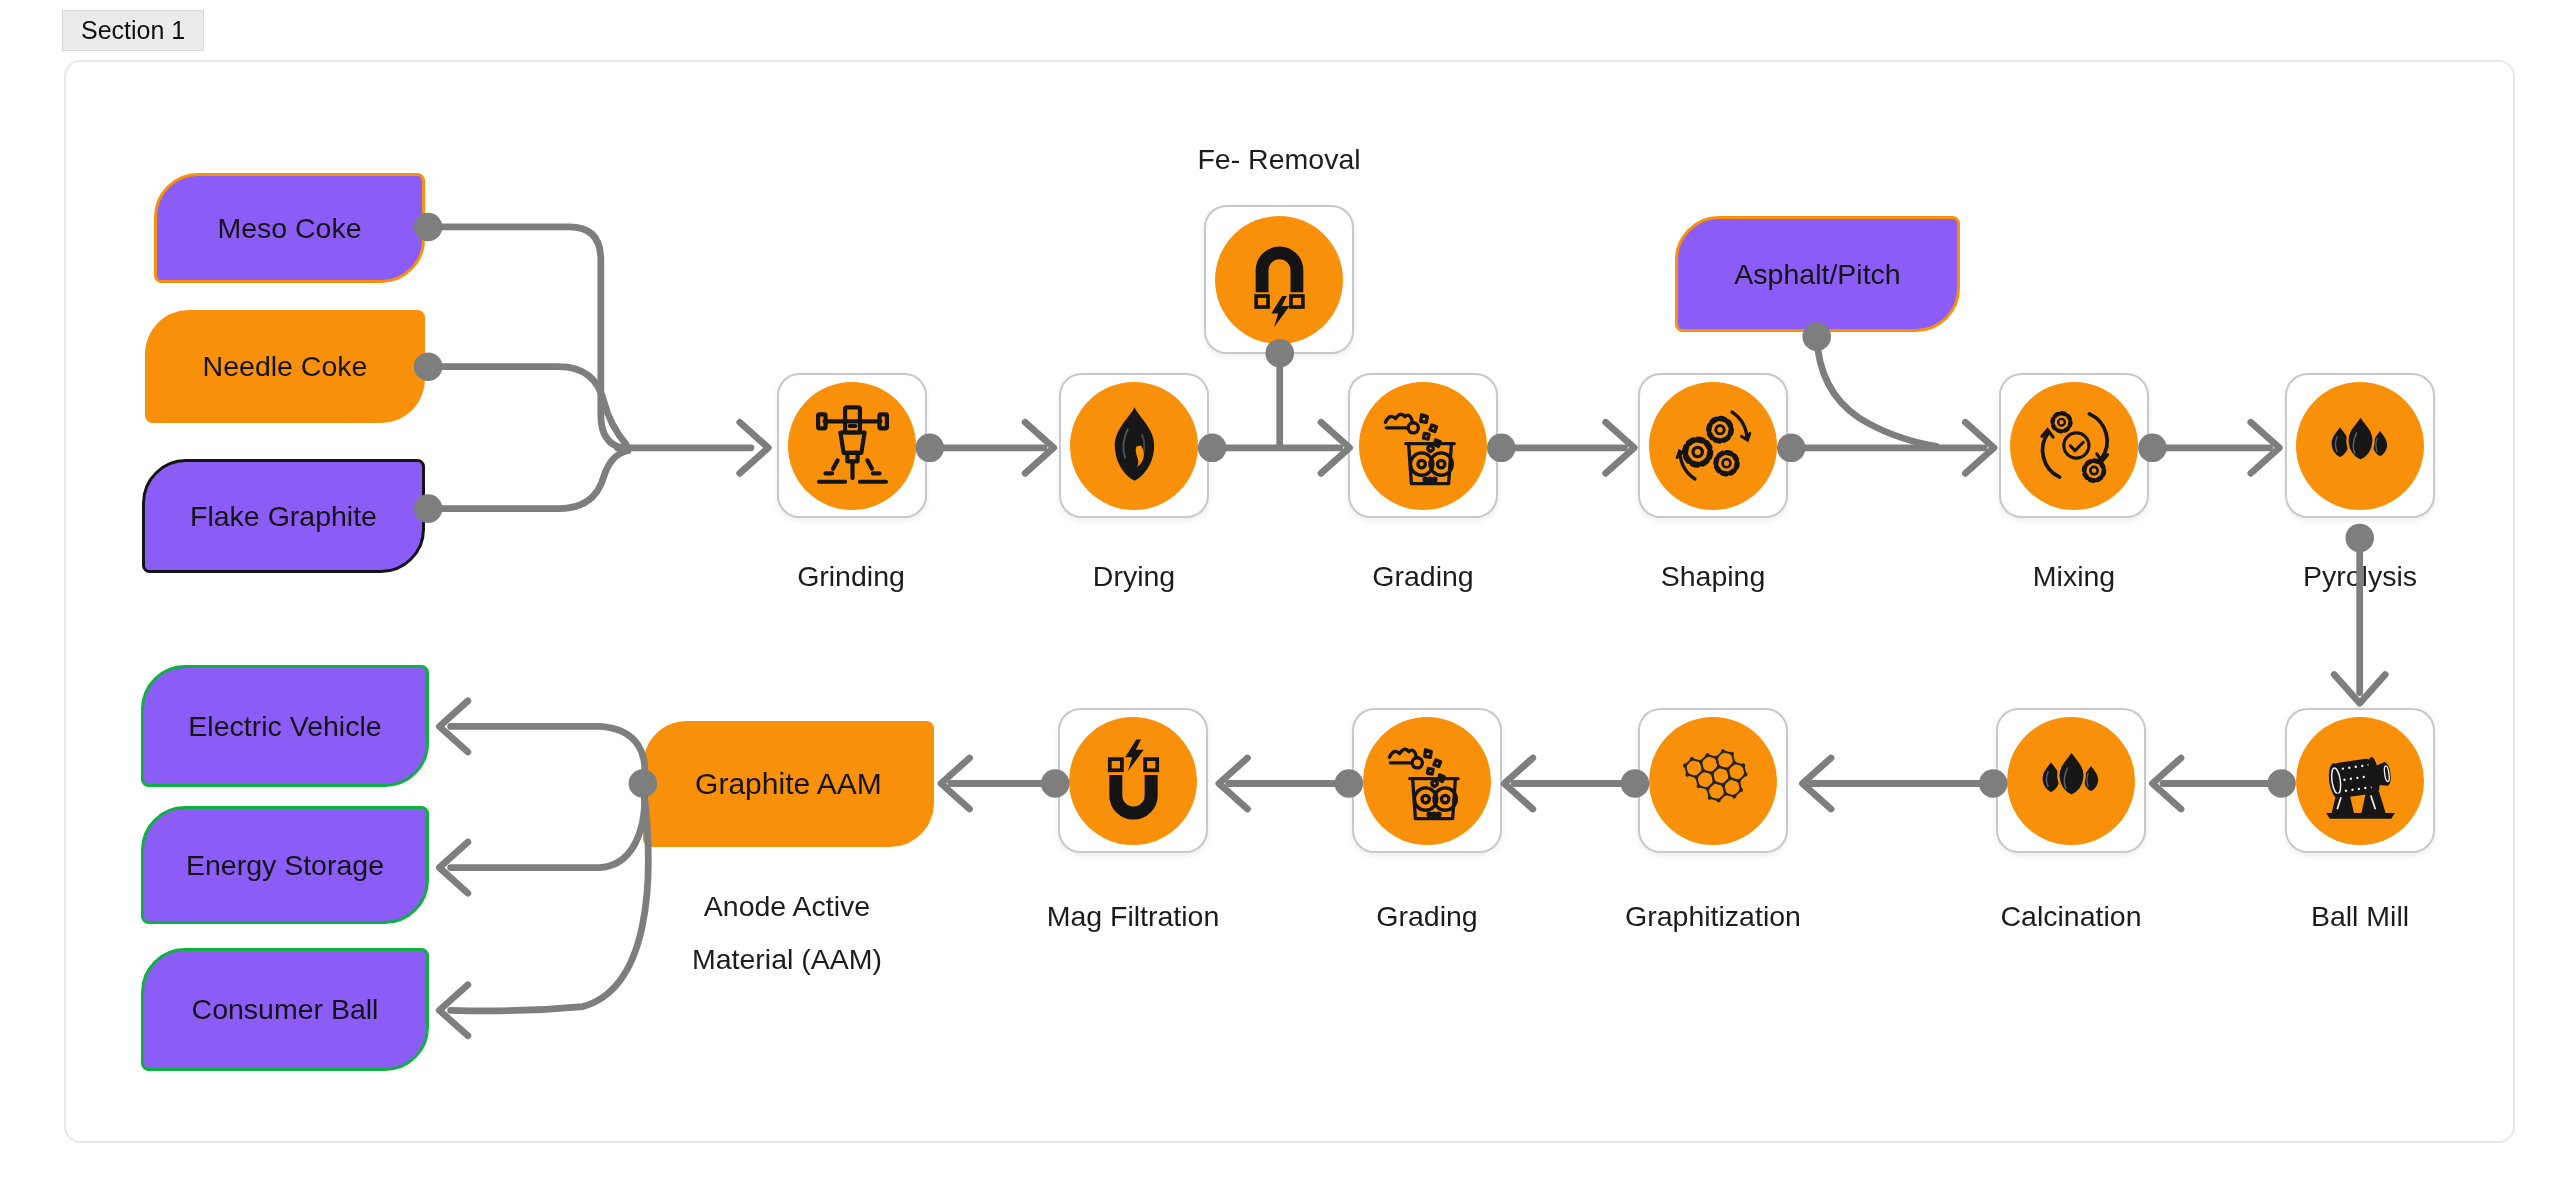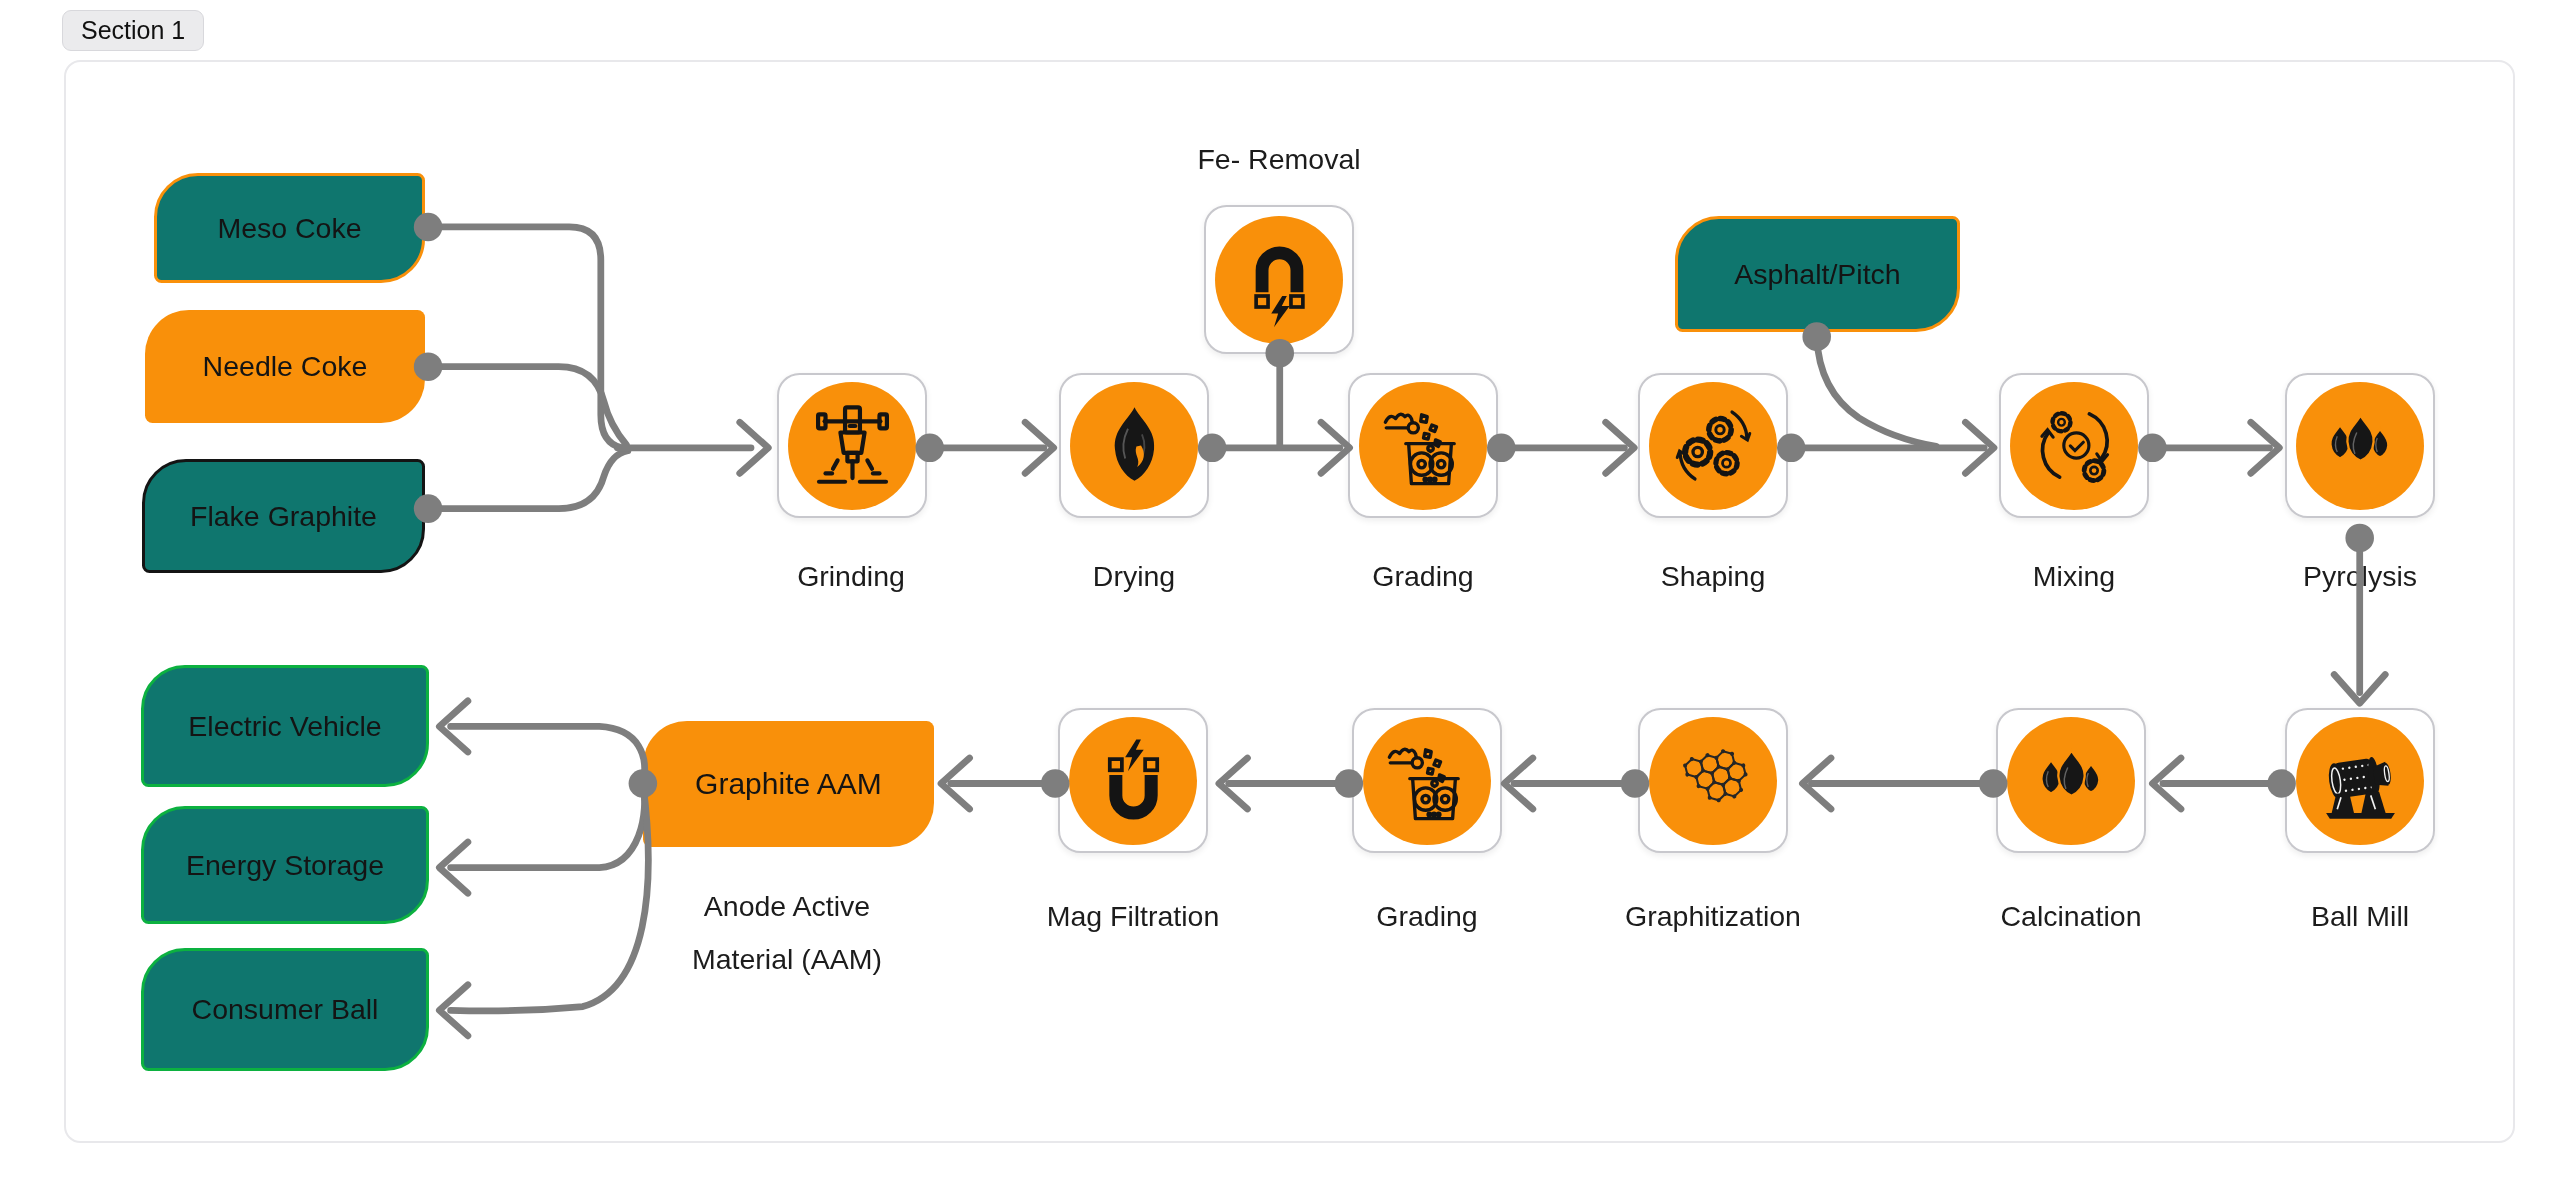--- a/index.html
+++ b/index.html
@@ -2,30 +2,30 @@
 <html style="font-size:12px"><head>
 <meta charset="utf-8">
 <style>
   html,body{margin:0;padding:0;background:#fff;}
   body{width:2576px;height:1205px;overflow:hidden;
        font-family:"Liberation Sans","DejaVu Sans",sans-serif;color:#141414;}
   #stage{position:relative;width:2576px;height:1205px;background:#fff;}
 
   
   .badge{position:absolute;left:62px;top:9.8px;background:#EBEBED;border:1.9px solid #D8D8DC;
-         border-radius:9px;padding:5.3px 18px;font-size:25px;color:#111;white-space:nowrap;}
+         border-radius:0;padding:5.3px 18px;font-size:25px;color:#111;white-space:nowrap;}
 
   
   .canvas{position:absolute;left:64px;top:60px;width:2451px;height:1083px;background:#fff;
           border:2.3px solid #E8E8EB;border-radius:16.5px;box-sizing:border-box;}
 
   
   .leaf{position:absolute;display:flex;align-items:center;justify-content:center;
         border-radius:44px 7.5px 44px 7.5px;font-size:28.5px;white-space:nowrap;
-        box-sizing:border-box;background:#0f766e;z-index:2;}
+        box-sizing:border-box;background:#8b5cf6;z-index:2;}
   .leaf.orange-outline{border:3.8px solid #F9900A;}
   .leaf.orange-filled{background:#F9900A;border:none;}
   .leaf.black-outline{border:3.8px solid #141414;margin-top:8px;}
   .leaf.green-outline{border:3.8px solid #0CB140;}
 
   
   .card{position:absolute;width:150px;height:145px;background:#fff;border:2.3px solid #C8C8CD;
         border-radius:22.5px;display:flex;align-items:center;justify-content:center;
         box-shadow:0 2.3px 6.8px rgba(0,0,0,.07);box-sizing:border-box;z-index:2;}
   .disc{width:128px;height:128px;border-radius:50%;background:#F9900A;

